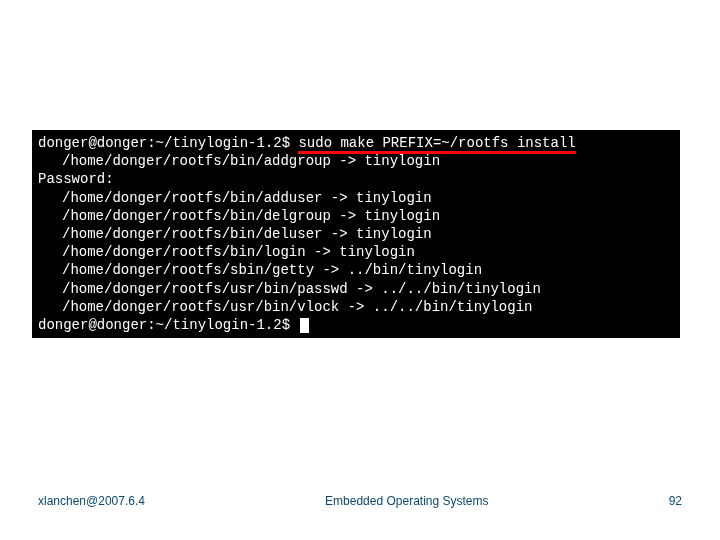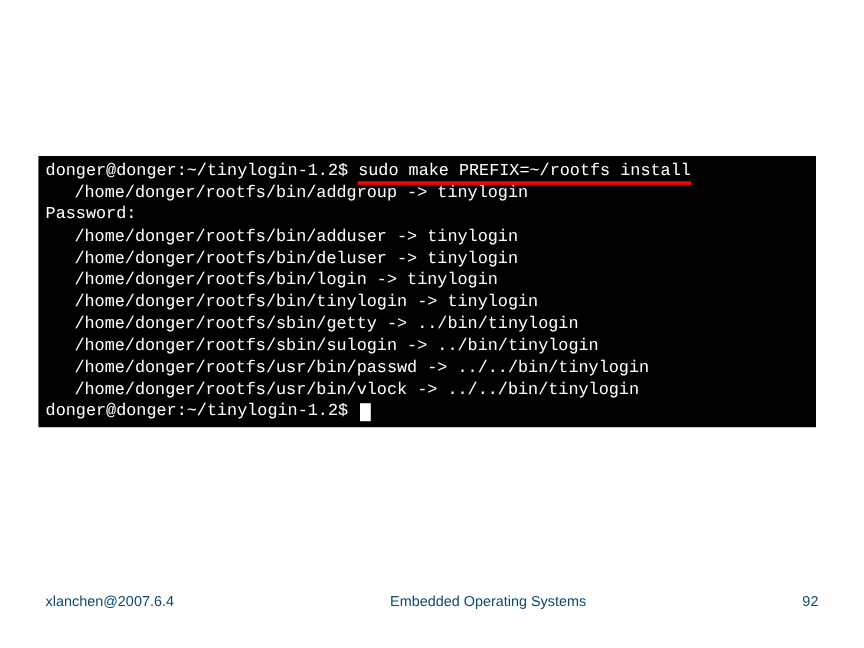--- a/index.html
+++ b/index.html
@@ -85,25 +85,24 @@
 
 <div class="slide">
 
   <div class="terminal">
     <span class="terminal-line">
       <span>donger@donger:~/tinylogin-1.2$ </span><span class="cmd-wrapper"><span>sudo make PREFIX=~/rootfs install</span><span class="underline-red"></span></span>
     </span>
     <span class="terminal-line indent">/home/donger/rootfs/bin/addgroup -&gt; tinylogin</span>
     <span class="terminal-line">Password:</span>
     <span class="terminal-line indent">/home/donger/rootfs/bin/adduser -&gt; tinylogin</span>
+    <span class="terminal-line indent">/home/donger/rootfs/bin/delgroup -&gt; tinylogin</span>
     <span class="terminal-line indent">/home/donger/rootfs/bin/deluser -&gt; tinylogin</span>
     <span class="terminal-line indent">/home/donger/rootfs/bin/login -&gt; tinylogin</span>
-    <span class="terminal-line indent">/home/donger/rootfs/bin/tinylogin -&gt; tinylogin</span>
     <span class="terminal-line indent">/home/donger/rootfs/sbin/getty -&gt; ../bin/tinylogin</span>
-    <span class="terminal-line indent">/home/donger/rootfs/sbin/sulogin -&gt; ../bin/tinylogin</span>
     <span class="terminal-line indent">/home/donger/rootfs/usr/bin/passwd -&gt; ../../bin/tinylogin</span>
     <span class="terminal-line indent">/home/donger/rootfs/usr/bin/vlock -&gt; ../../bin/tinylogin</span>
     <span class="terminal-line">
       <span>donger@donger:~/tinylogin-1.2$ </span><span class="cursor"></span>
     </span>
   </div>
 
   <div class="footer">
     <div class="footer-left">xlanchen@2007.6.4</div>
     <div class="footer-center">Embedded Operating Systems</div>

